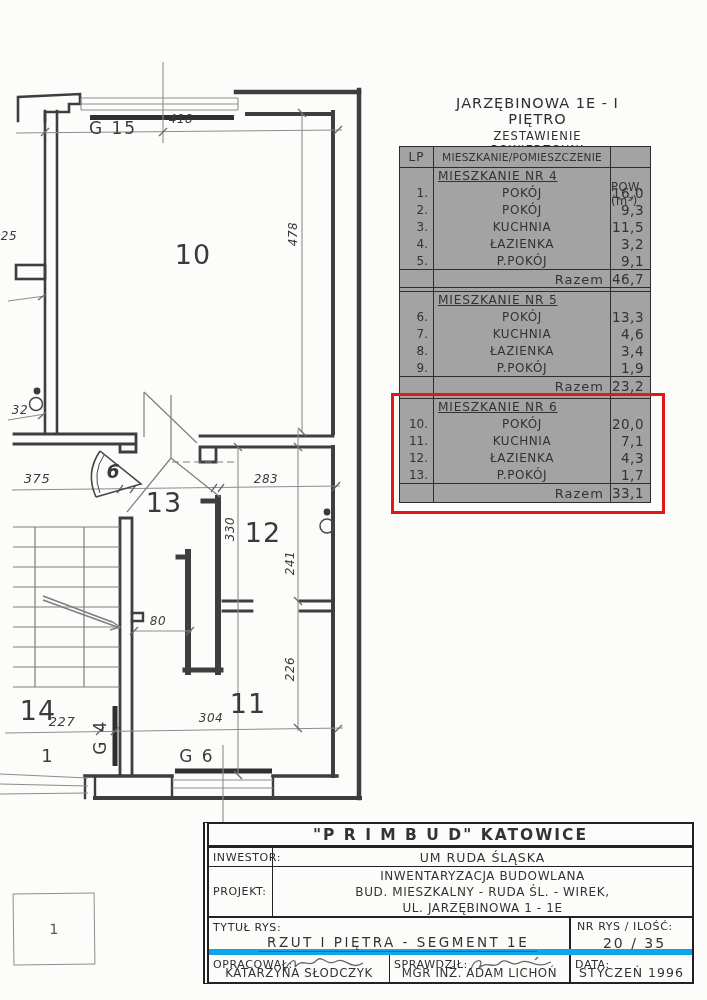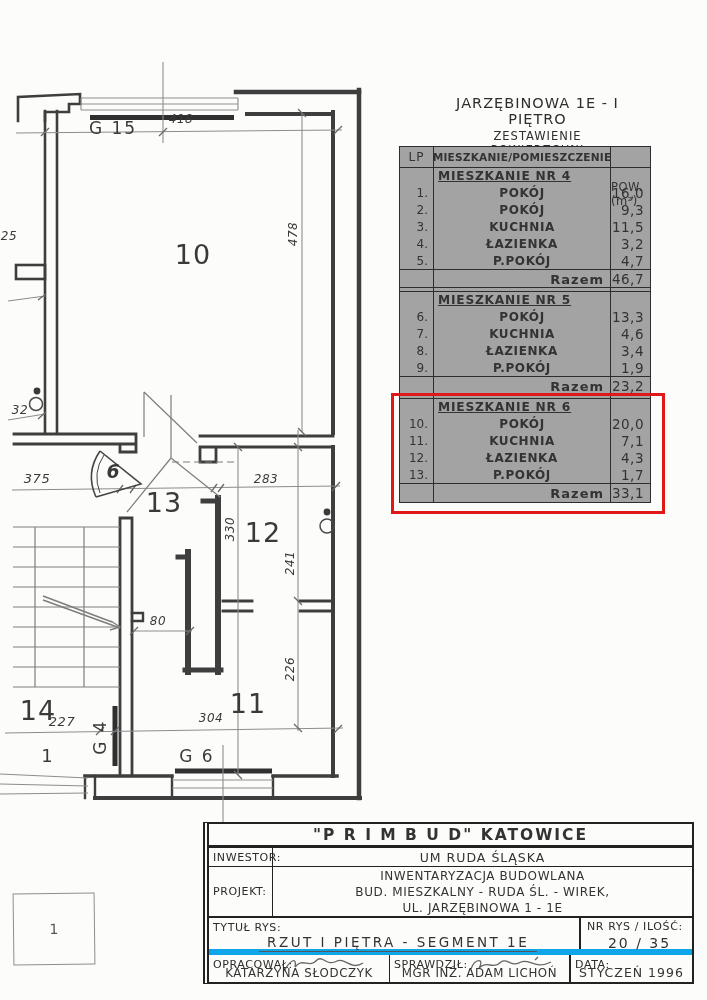--- a/index.html
+++ b/index.html
@@ -23,21 +23,21 @@
   .tbl-subtitle{position:absolute;left:445px;top:129px;width:185px;text-align:center;
              font-size:11.5px;letter-spacing:1px;color:#2e2e2e;}
   .atable{position:absolute;left:399px;top:146px;width:252px;border:1.8px solid #2d2d2d;
           background:#a3a3a3;box-sizing:border-box;}
   .arow,.ahead,.agap{display:flex;align-items:center;box-sizing:border-box;}
   .c-lp{width:34px;border-right:1.6px solid #2d2d2d;align-self:stretch;display:flex;
         align-items:center;justify-content:flex-end;padding-right:5px;box-sizing:border-box;
         font-size:12px;}
   .c-name{width:177px;border-right:1.6px solid #2d2d2d;align-self:stretch;display:flex;
         align-items:center;justify-content:center;box-sizing:border-box;
-        font-size:12px;letter-spacing:.6px;font-weight:bold;}
+        font-size:12px;letter-spacing:.6px;}
   .c-area{flex:1;align-self:stretch;display:flex;align-items:center;justify-content:flex-end;
         padding-right:6px;box-sizing:border-box;font-size:13.5px;letter-spacing:.5px;}
   .ahead{height:21px;border-bottom:1.8px solid #2d2d2d;}
   .ahead .c-lp{justify-content:center;padding-right:0;font-size:12px;letter-spacing:1px;}
   .ahead .c-name{font-size:10.6px;letter-spacing:.2px;}
   .ahead .c-area{justify-content:center;padding-right:0;font-size:11.5px;margin-top:47px;}
   .arow{height:17px;}
   .trow{height:16px;}
   .trow .c-name{justify-content:flex-start;padding-left:4px;text-decoration:underline;
         font-size:12.2px;letter-spacing:.8px;}
@@ -64,21 +64,21 @@
   .tb-proj{flex:1;display:flex;flex-direction:column;justify-content:center;text-align:center;}
   .tb-proj span{font-size:12px;letter-spacing:.6px;line-height:16px;}
   .tb-right{width:123px;border-left:2px solid #222;box-sizing:border-box;padding:2px 0 0 6px;
         display:flex;flex-direction:column;}
   .tb-big{text-align:center;font-size:14px;letter-spacing:2px;margin-top:9px;}
   .tb-title{height:37px;border-bottom:6px solid #0ea5e9;display:flex;box-sizing:border-box;}
   .tb-title-left{flex:1;position:relative;}
   .tb-title-left .tb-label{position:absolute;left:4px;top:3px;}
   .tb-drawing-title{position:absolute;left:50px;top:16px;font-size:13.5px;letter-spacing:2.5px;
         border-bottom:1px solid #555;padding:0 8px 1px 8px;}
-  .tb-right2{width:113px;border-left:2px solid #222;box-sizing:border-box;padding:2px 0 0 6px;
+  .tb-right2{width:123px;border-left:2px solid #222;box-sizing:border-box;padding:2px 0 0 6px;
         display:flex;flex-direction:column;}
   .tb-right2 .tb-big{margin-top:2px;}
   .tb-sign{flex:1;display:flex;}
   .tb-sign .cell{position:relative;box-sizing:border-box;}
   .cell.c1{width:181px;border-right:1.8px solid #222;}
   .cell.c2{flex:1;}
   .cell.c3{width:123px;border-left:2px solid #222;}
   .tb-sign .tb-label{position:absolute;left:4px;top:3px;}
   .tb-name{position:absolute;left:0;right:0;bottom:2px;text-align:center;font-size:11.8px;
         letter-spacing:.6px;}
@@ -243,21 +243,21 @@
           <span class="c-area">11,5</span>
         </div>
       <div class="arow">
           <span class="c-lp">4.</span>
           <span class="c-name">ŁAZIENKA</span>
           <span class="c-area">3,2</span>
         </div>
       <div class="arow">
           <span class="c-lp">5.</span>
           <span class="c-name">P.POKÓJ</span>
-          <span class="c-area">4,7</span>
+          <span class="c-area">9,1</span>
         </div>
       <div class="arow razem">
         <span class="c-lp"></span>
           <span class="c-name">Razem</span>
           <span class="c-area">46,7</span>
       </div>
     </div>
     <div class="agap">
         <span class="c-lp"></span>
         <span class="c-name"></span>

